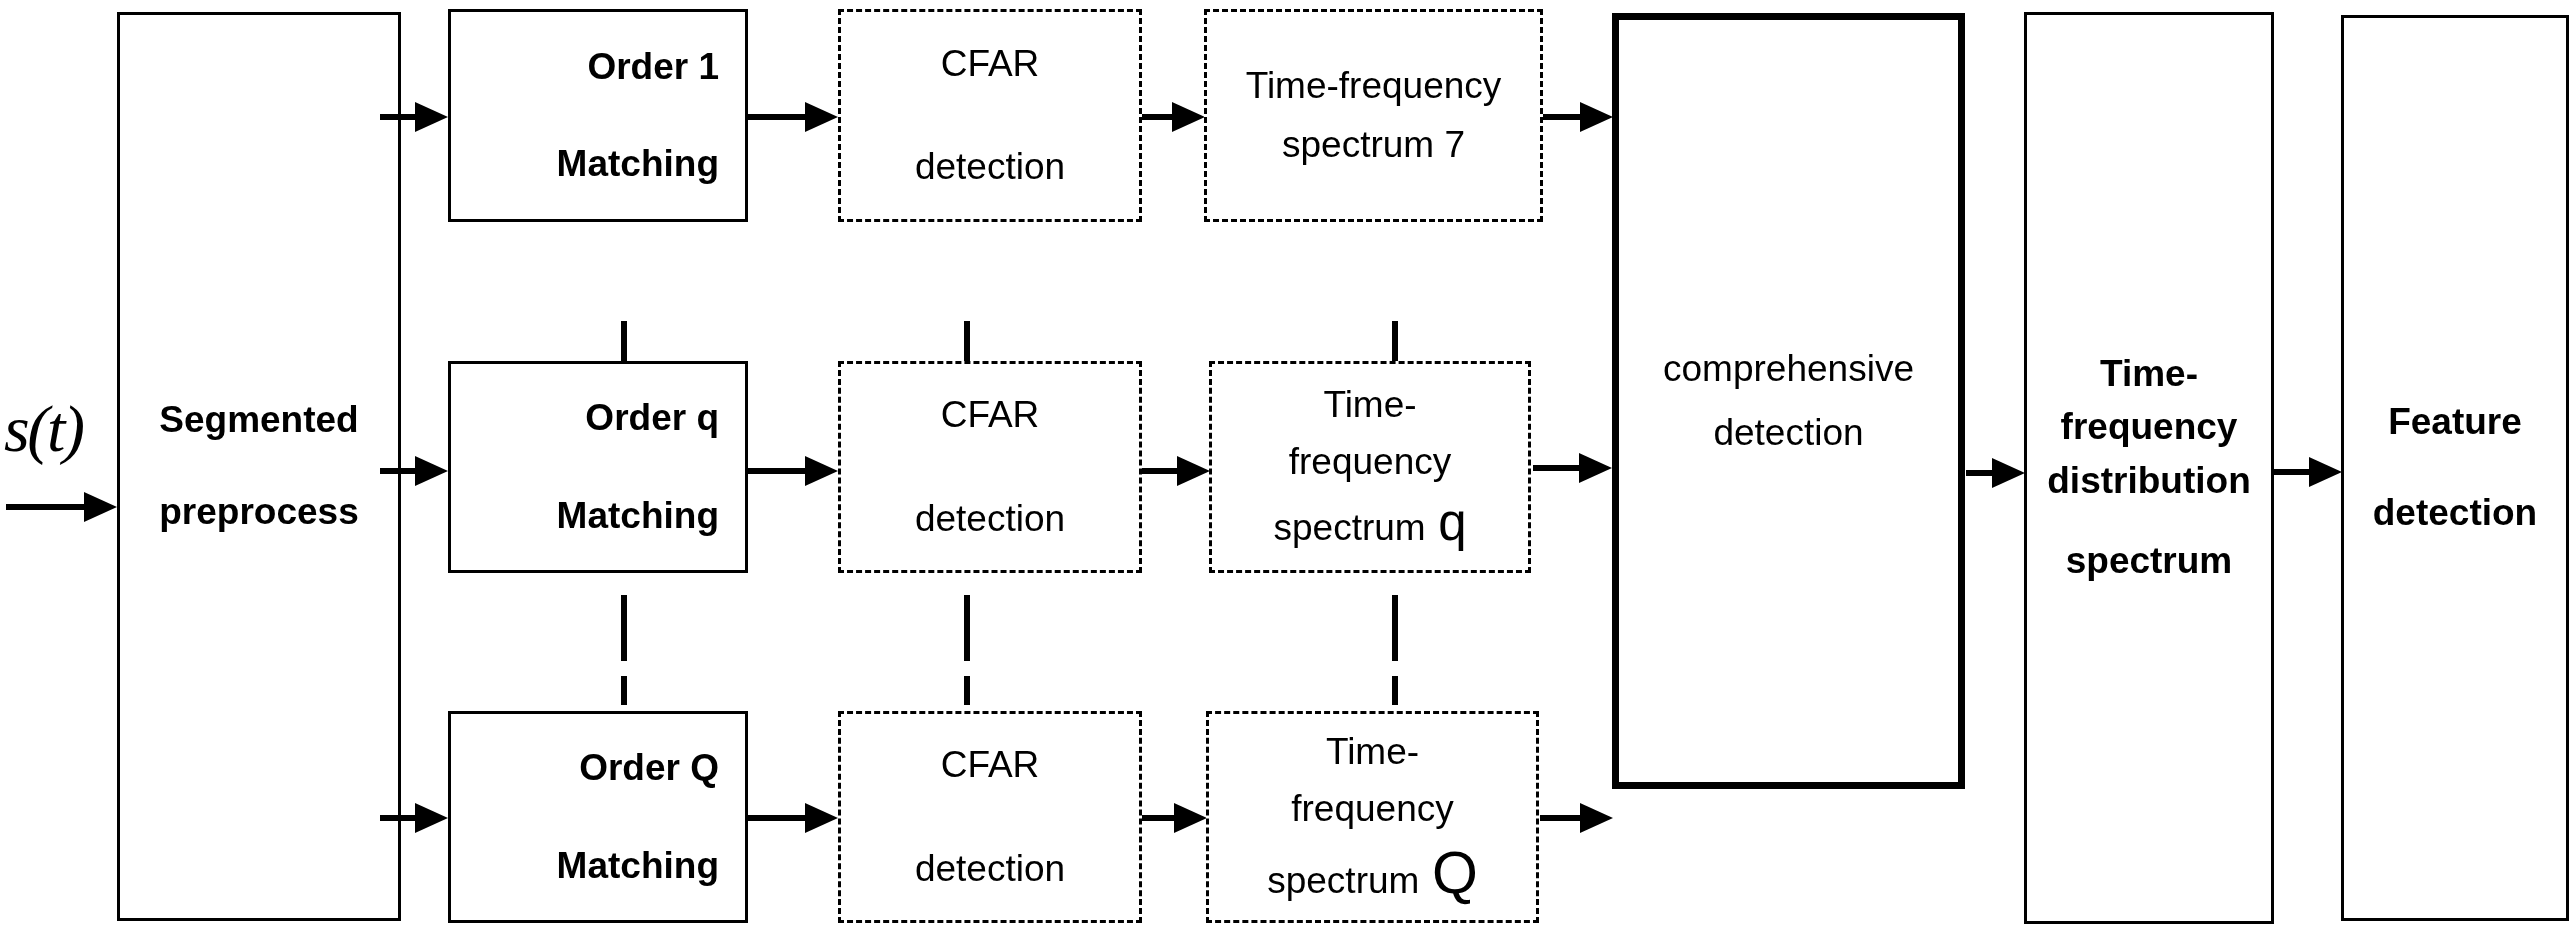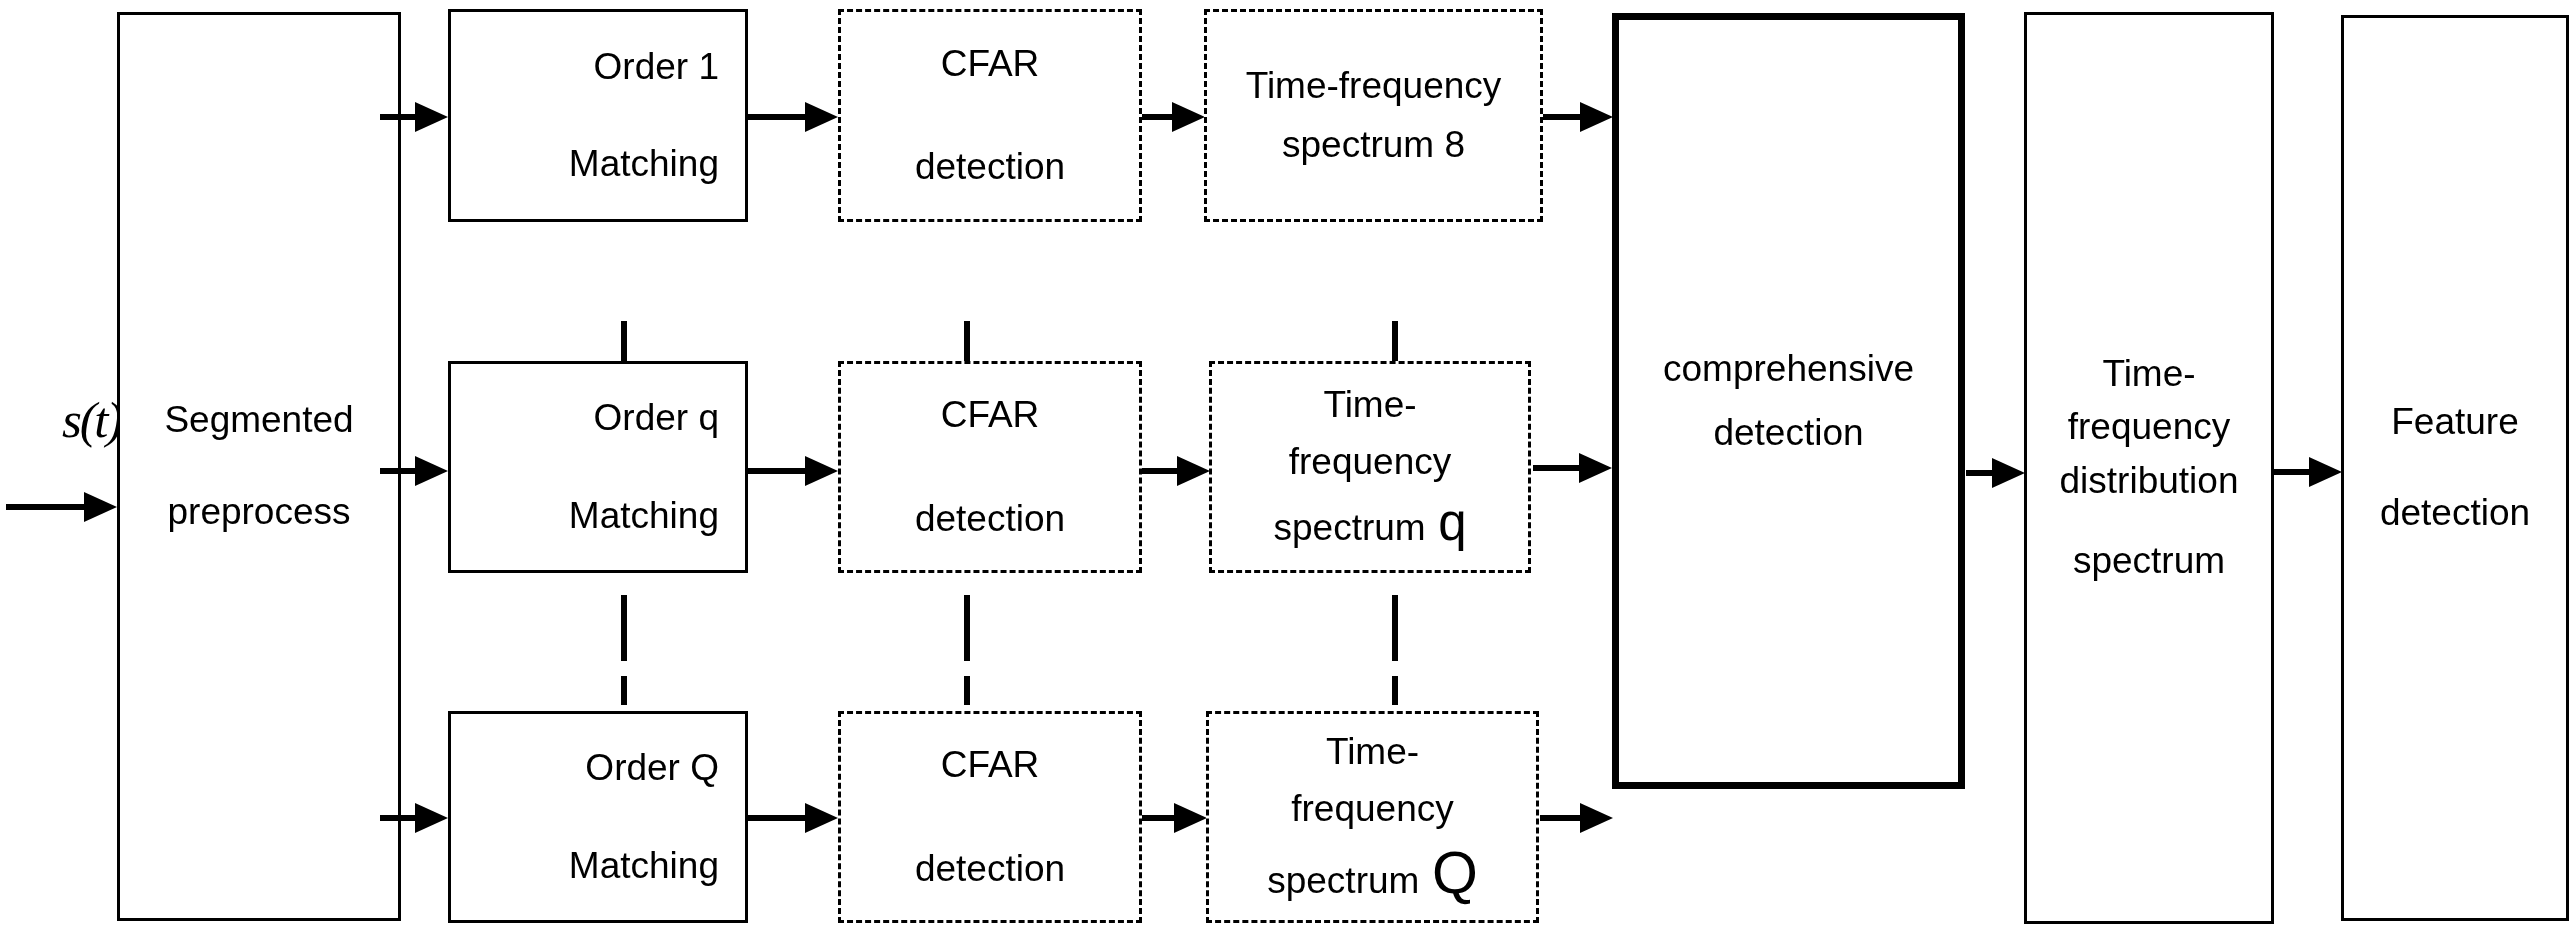--- a/index.html
+++ b/index.html
@@ -16,21 +16,21 @@
     box-sizing:border-box;
     display:flex;
     flex-direction:column;
     align-items:center;
     justify-content:center;
     text-align:center;
     font-size:37px;
     line-height:1.15;
     background:#ffffff;
   }
-  .b-solid{border:3.1px solid #000;}
+  .b-solid{border:3.1px solid #000;font-weight:bold;}
   .b-thick{border:7px solid #000;}
   .b-dashed{border:3.1px dashed #000;}
   .align-right{align-items:flex-end;padding-right:26px;text-align:right;}
   .line{display:block;}
   .lastline{display:flex;align-items:baseline;justify-content:center;}
   .big-letter{font-size:51px;line-height:1;margin-left:12.5px;}
   .big-letter-Q{font-size:59px;}
   .arrow{position:absolute;height:5.5px;background:#000;}
   .arrow::after{
     content:"";
@@ -54,23 +54,23 @@
     height:119px;
     background:linear-gradient(to bottom,
       transparent 0 4.7px, #000 4.7px 71px,
       transparent 71px 86px, #000 86px 115px,
       transparent 115px 100%);
   }
   .input-label{
     position:absolute;
     font-family:"Liberation Serif", serif;
     font-style:italic;
-    font-size:51px;
+    font-size:66px;
     letter-spacing:-2.3px;
-    text-align:right;
+    text-align:left;
   }
 </style>
 </head>
 <body>
 
 <div id="diagram">
 
   <div class="input-label" style="left:3.9px;top:391px;width:117px;">s(t)</div>
   <div class="arrow" style="left:6.2px;top:504px;width:78px;"></div>
 
@@ -85,21 +85,21 @@
     <span class="line">Matching</span>
   </div>
   <div class="arrow" style="left:748px;top:114px;width:57px;"></div>
   <div class="box b-dashed" style="left:838px;top:9.4px;width:304px;height:213px;gap:61px;">
     <span class="line">CFAR</span>
     <span class="line">detection</span>
   </div>
   <div class="arrow" style="left:1142px;top:114px;width:30px;"></div>
   <div class="box b-dashed" style="left:1204px;top:9.4px;width:339px;height:213px;gap:17px;">
     <span class="line">Time-frequency</span>
-    <span class="line">spectrum 8</span>
+    <span class="line">spectrum 7</span>
   </div>
   <div class="arrow" style="left:1543px;top:114px;width:37px;"></div>
 
   <div class="vdash vdash-a" style="left:621px;top:312px;"></div>
   <div class="vdash vdash-a" style="left:964px;top:312px;"></div>
   <div class="vdash vdash-a" style="left:1392px;top:312px;"></div>
 
   <div class="arrow" style="left:380px;top:468px;width:35px;"></div>
   <div class="box b-solid align-right" style="left:448px;top:361px;width:300px;height:212px;gap:55px;">
     <span class="line">Order q</span>

